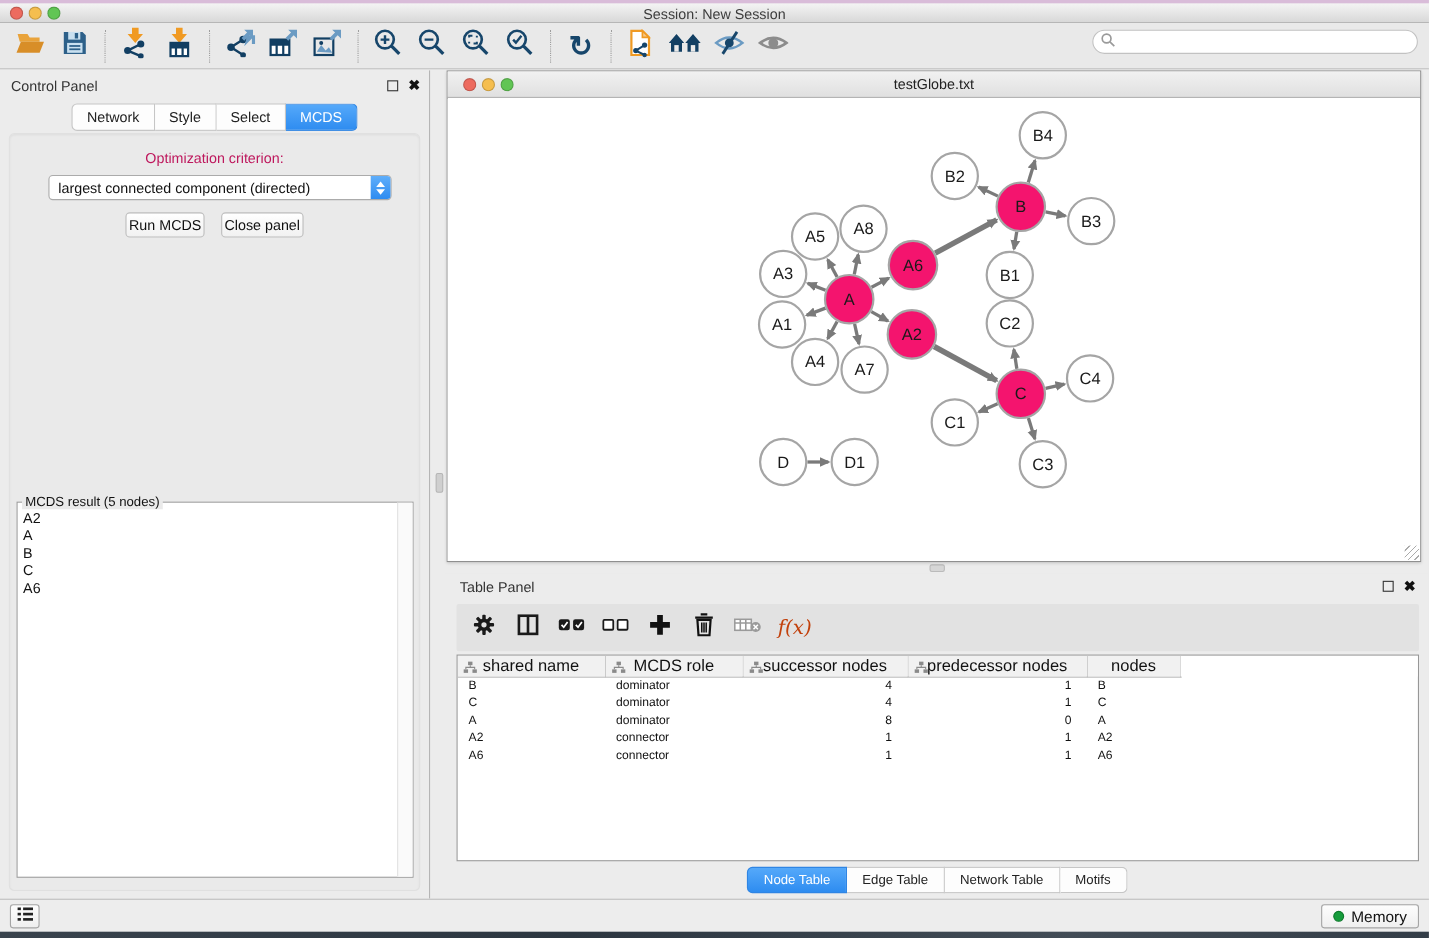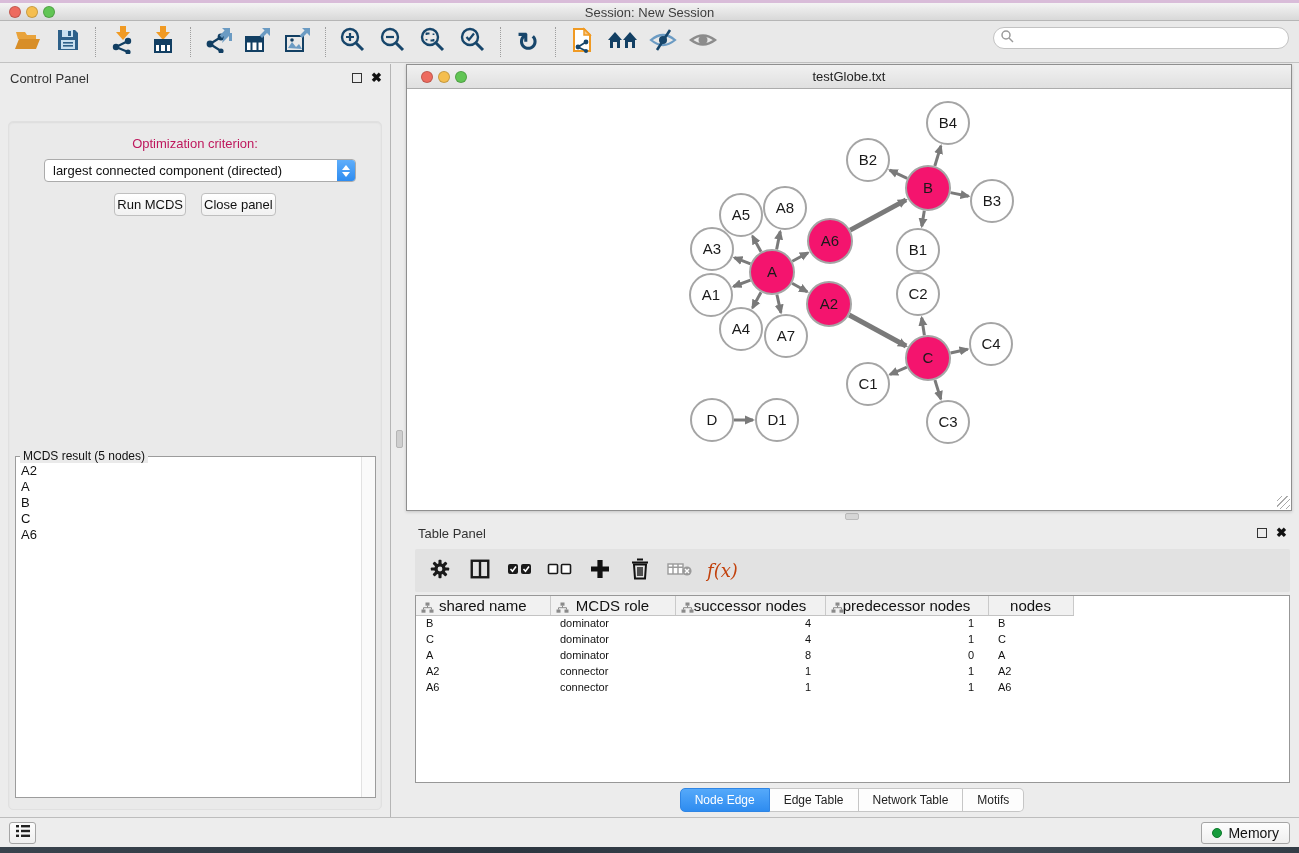--- a/index.html
+++ b/index.html
@@ -272,20 +272,26 @@
     <input type="text" placeholder="" style="">
   </div>
 </div>
 
 <div class="control-panel">
   <div class="cp-header">Control Panel</div>
   <div class="panel-icons">
     <span class="float-box"></span>
     <span class="close-x">✖</span>
   </div>
+  <div class="cp-tabs">
+      <span class="tab-btn">Network</span>
+      <span class="tab-btn">Style</span>
+      <span class="tab-btn">Select</span>
+      <span class="tab-btn active">MCDS</span>
+    </div>
   <div class="cp-inner">
     <div class="opt-label">Optimization criterion:</div>
     <div class="opt-select">
       <span class="val">largest connected component (directed)</span>
       <span class="spinner">
           <i class="spin-up"></i>
           <i class="spin-dn"></i>
         </span>
     </div>
     <div class="cp-buttons">
@@ -589,21 +595,21 @@
             <td>connector</td>
             <td class="num">1</td>
             <td class="num">1</td>
             <td>A6</td>
             <td></td>
           </tr>
         </tbody>
     </table>
   </div>
   <div class="tp-tabs">
-      <span class="tab-btn active">Node Edge</span>
+      <span class="tab-btn active">Node Table</span>
       <span class="tab-btn">Edge Table</span>
       <span class="tab-btn">Network Table</span>
       <span class="tab-btn">Motifs</span>
     </div>
 </div>
 
 <div class="status-bar">
   <span class="list-btn">
       <span>
     <svg width="16" height="14" viewBox="0 0 16 14">

